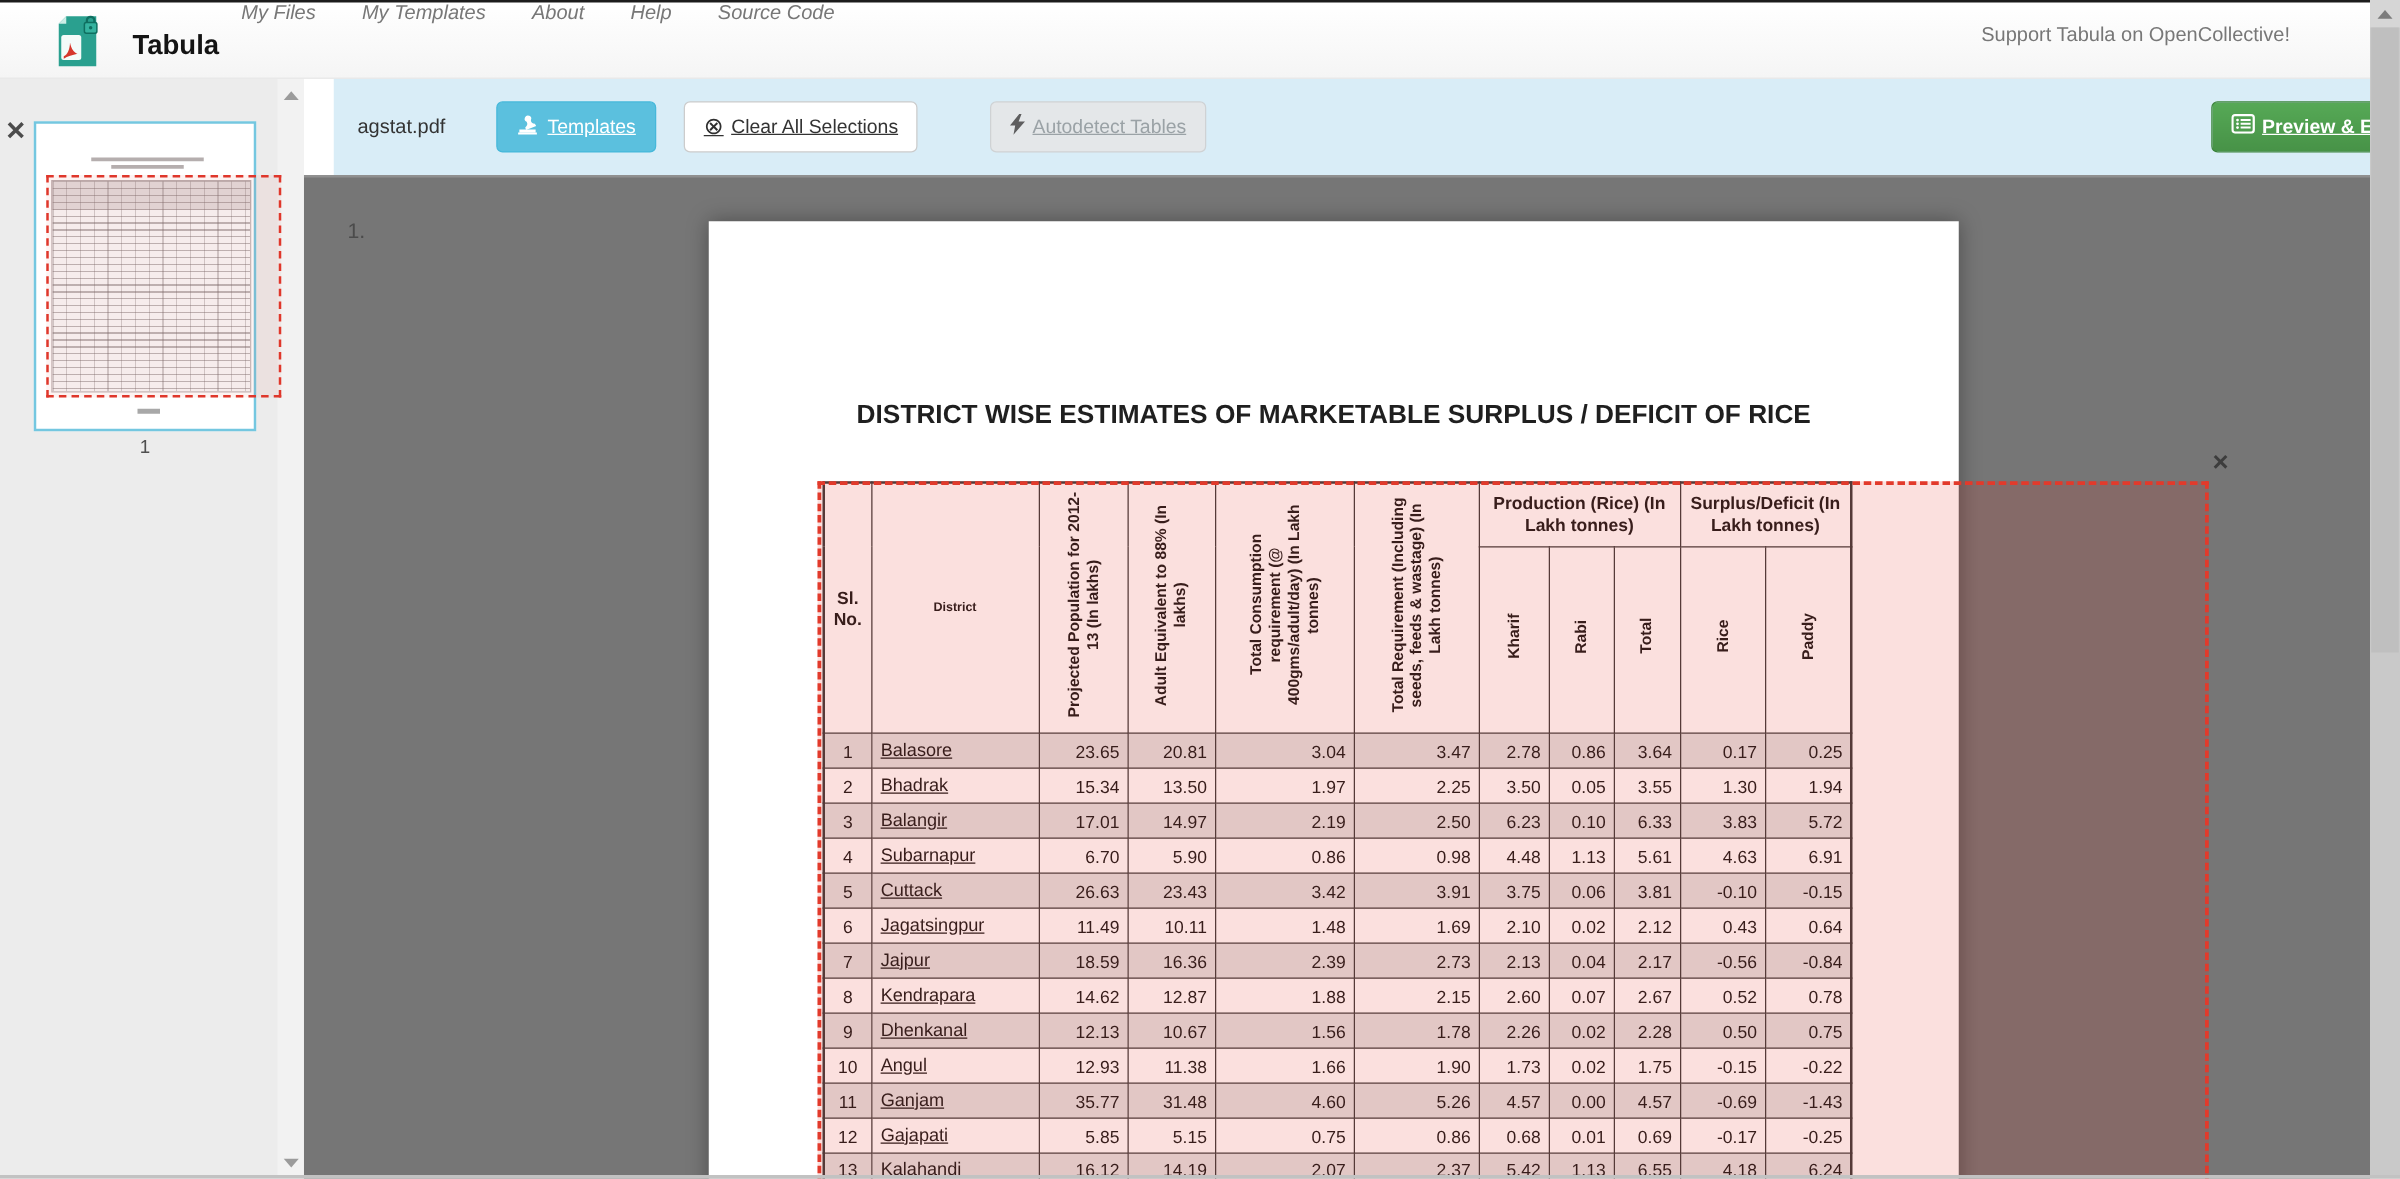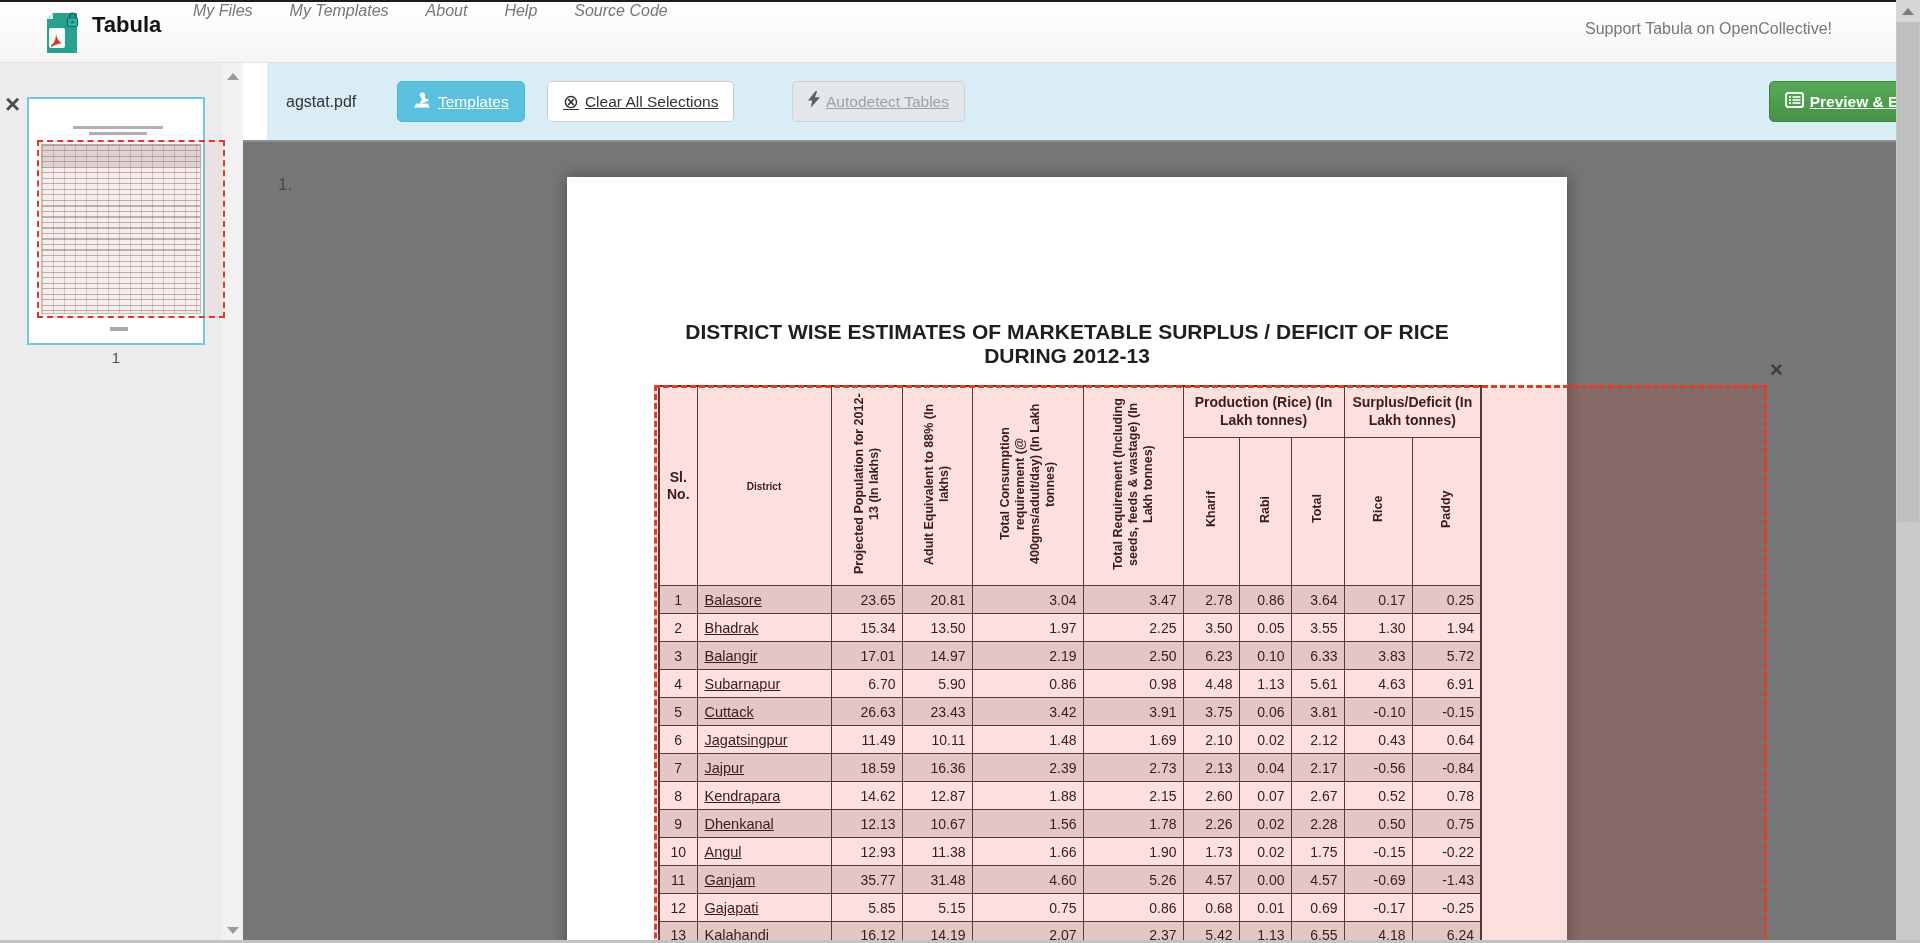--- a/index.html
+++ b/index.html
@@ -3,21 +3,21 @@
 <meta charset="utf-8">
 <style>
   * { margin:0; padding:0; box-sizing:border-box; }
   html,body { width:1920px; height:943px; overflow:hidden; background:#fff;
               font-family:"Liberation Sans", sans-serif; position:relative; }
 
   
   .navbar { position:absolute; left:0; top:0; width:1896px; height:63px;
             background:linear-gradient(#ffffff,#f5f5f5);
             border-top:2px solid #1c1c1c; border-bottom:1px solid #e3e3e3; z-index:30; }
-  .brand-wrap { position:absolute; left:44px; top:10px; display:flex; align-items:flex-start; gap:12px; }
+  .brand-wrap { position:absolute; left:44px; top:10px; display:flex; align-items:center; gap:26px; }
   .brand { font-size:22px; font-weight:bold; color:#141414; }
   .nav-links { position:absolute; left:193px; top:0; height:53px; display:flex; align-items:flex-start; gap:37px;font-style:italic; }
   .nav-link { font-size:16px; color:#777; cursor:pointer; white-space:nowrap; }
   .support-link { position:absolute; right:64px; top:0; height:53px; display:flex; align-items:center;
                   font-size:16px; color:#777; cursor:pointer; }
 
   
   .win-scroll { position:absolute; right:0; top:0; width:24px; height:943px; background:#c9c9c9; z-index:40; }
   .win-scroll-up { position:absolute; top:0; left:0; width:24px; height:22px; background:#d6d6d6;
                    display:flex; align-items:center; justify-content:center; }
@@ -203,21 +203,20 @@
     <span>Preview &amp; Export Extracted Data</span>
   </div>
 </div>
 
 <div class="main-view">
   <span class="page-num-label">1.</span>
 
   <div class="pdf-page">
     <div class="doc-title">
       <div>DISTRICT WISE ESTIMATES OF MARKETABLE SURPLUS / DEFICIT OF RICE</div>
-      <div>DURING 2012-13</div>
     </div>
 
     <table class="doc-table">
       <colgroup>
         <col style="width:38px">
           <col style="width:134px">
           <col style="width:71px">
           <col style="width:70px">
         <col style="width:111px">
           <col style="width:100px">

